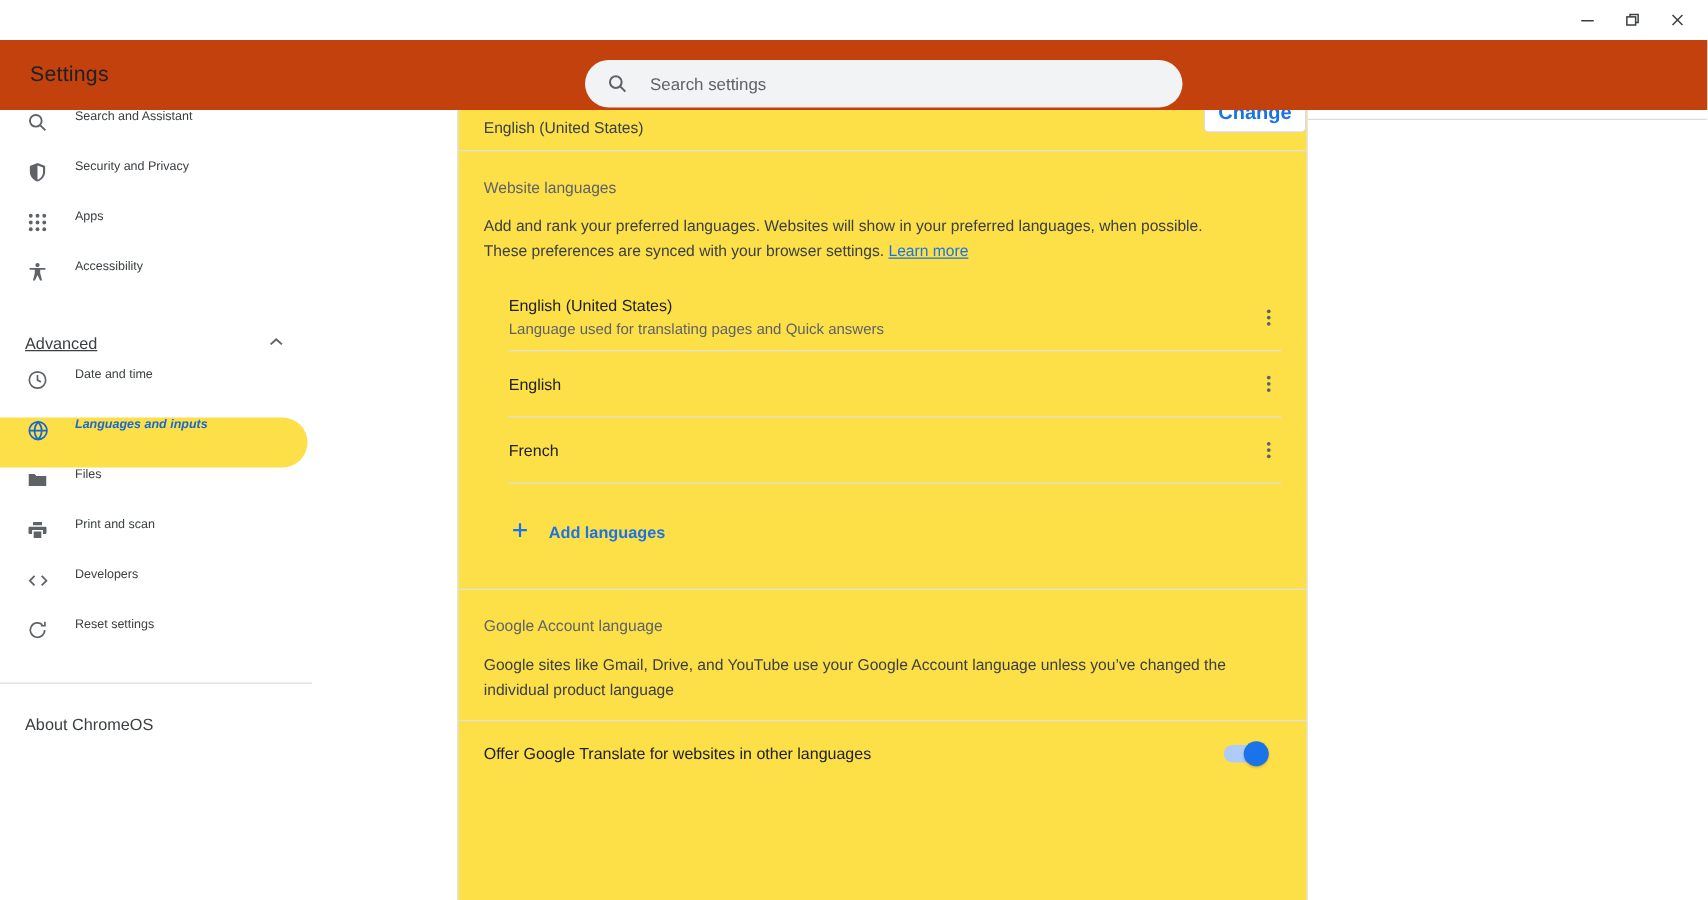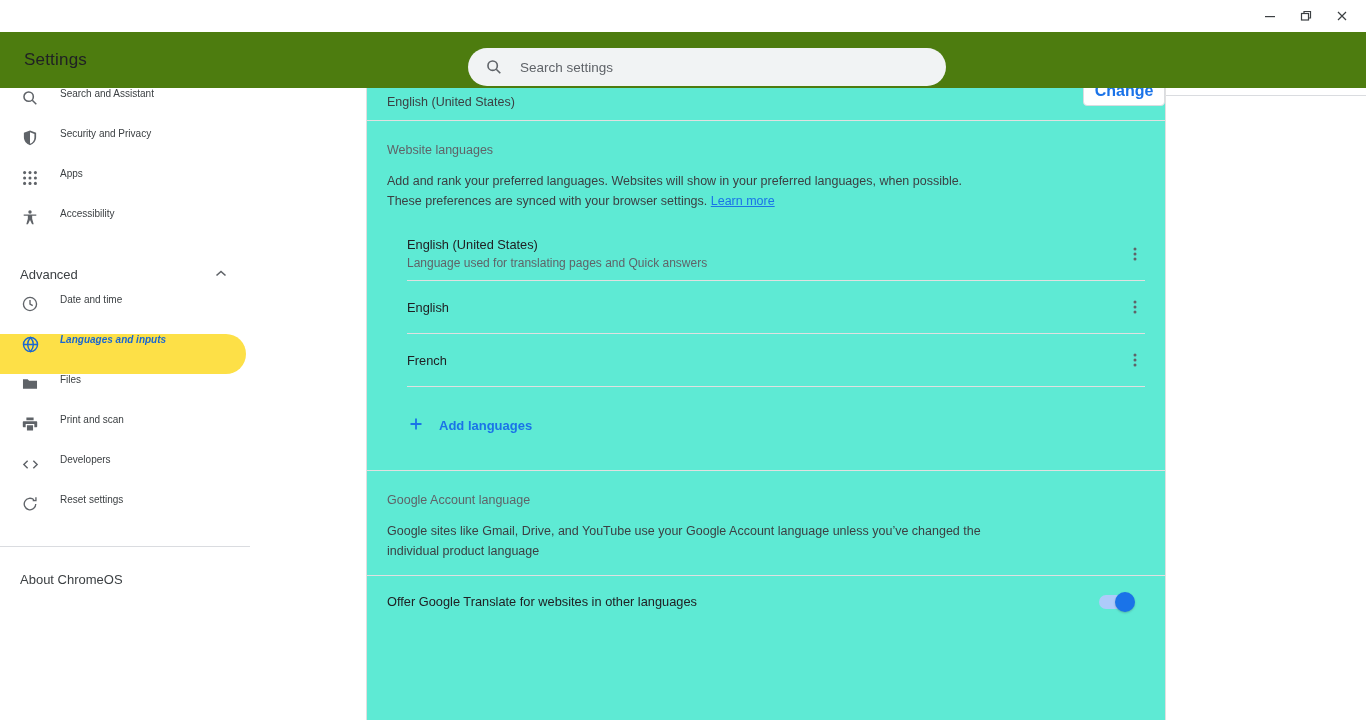--- a/index.html
+++ b/index.html
@@ -38,21 +38,21 @@
   }
   .win-btn svg { display: block; }
 
   
   .settings-header {
     position: absolute;
     top: 32px; left: 0; right: 0;
     height: 56px;
     display: flex;
     align-items: center;
-    background: #4d7c0f;
+    background: #c2410c;
   }
   .settings-title {
     font-size: 17px;
     font-weight: 400;
     color: #202124;
     margin-left: 24px;
     letter-spacing: .2px;
   }
   .search-wrap {
     position: absolute;
@@ -132,20 +132,21 @@
     height: 40px;
     display: flex;
     align-items: center;
     padding-left: 20px;
     padding-right: 22px;
     font-size: 13px;
     color: #3c4043;
     justify-content: space-between;
     margin-top: 6px;
     cursor: default;
+    text-decoration: underline;
   }
   .section-row .arrow { color: #5f6368; display:flex; }
 
   .sidebar-divider {
     height: 1px;
     background: #dadce0;
     margin: 12px 0 0 0;
     width: 250px;
   }
   .about-row {
@@ -157,23 +158,23 @@
     color: #3c4043;
     margin-top: 12px;
     cursor: default;
   }
 
   
   .content {
     position: absolute;
     top: 88px;
     left: 366px;
-    width: 800px;
+    width: 680px;
     height: 632px;
-    background: #5eead4;
+    background: #fde047;
     border-left: 1px solid #e0e0e0;
     border-right: 1px solid #e0e0e0;
     overflow: hidden;
   }
 
   .top-partial {
     position: relative;
     height: 32px;
     padding: 0 20px;
   }

